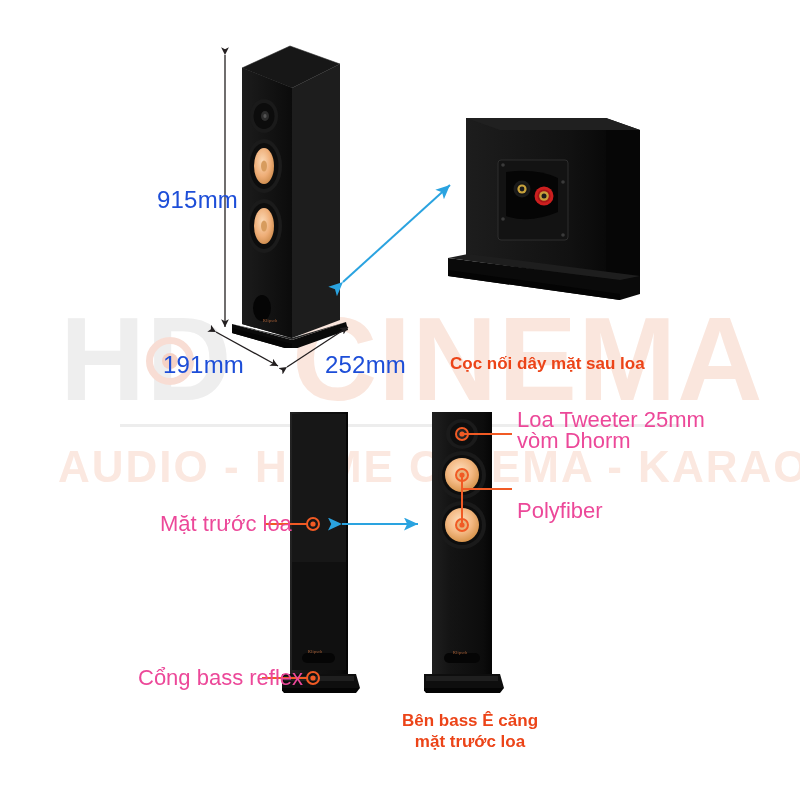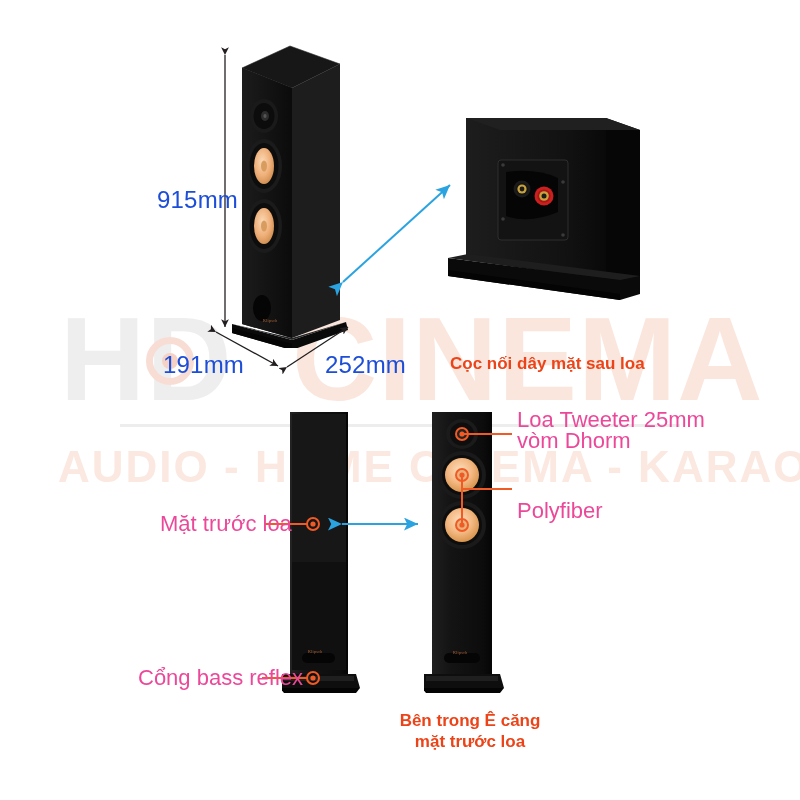--- a/index.html
+++ b/index.html
@@ -288,16 +288,16 @@
 
   <div class="call-text" style="left:517px; top:410px;">Loa Tweeter 25mm</div>
   <div class="call-text" style="left:517px; top:431px;">vòm Dhorm</div>
 
   <div class="call-text" style="left:517px; top:501px;">Polyfiber</div>
 
   <div class="call-text" style="left:160px; top:514px;">Mặt trước loa</div>
 
   <div class="call-text" style="left:138px; top:668px;">Cổng bass reflex</div>
 
-  <div class="orange-text center" style="left:370px; top:710px; width:200px;">Bên trong Ê căng</div>
+  <div class="orange-text center" style="left:370px; top:710px; width:200px;">Bên bass Ê căng</div>
   <div class="orange-text center" style="left:370px; top:731px; width:200px;">mặt trước loa</div>
 
 </div>
 
 </body></html>

